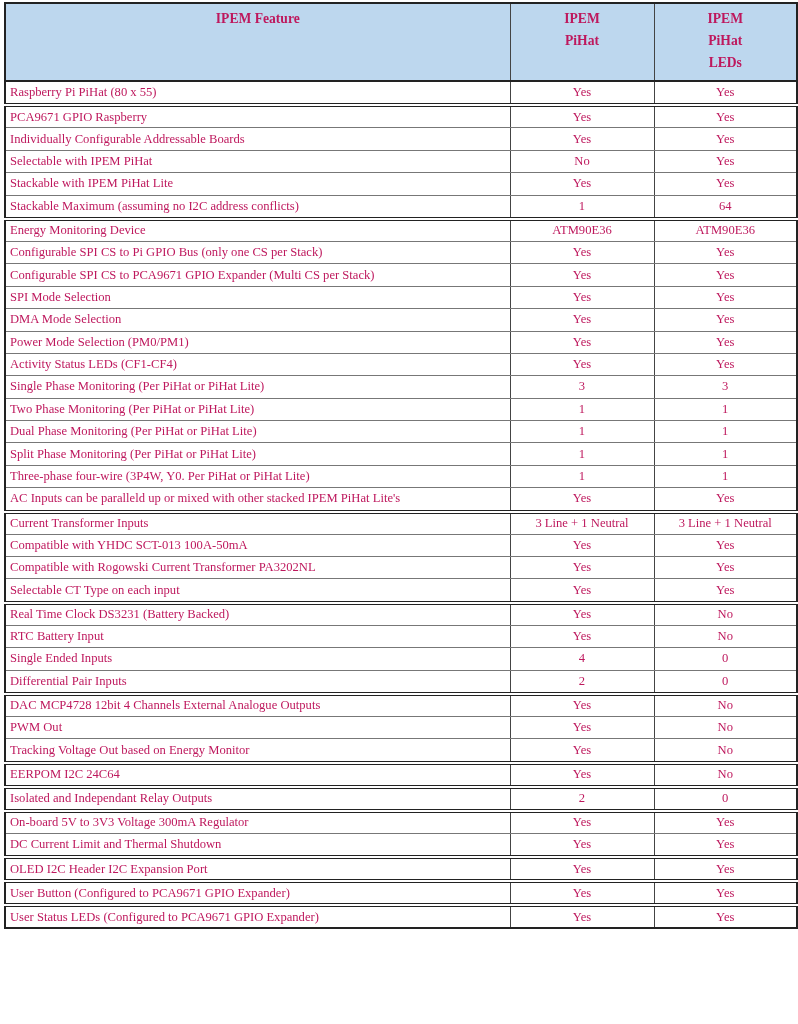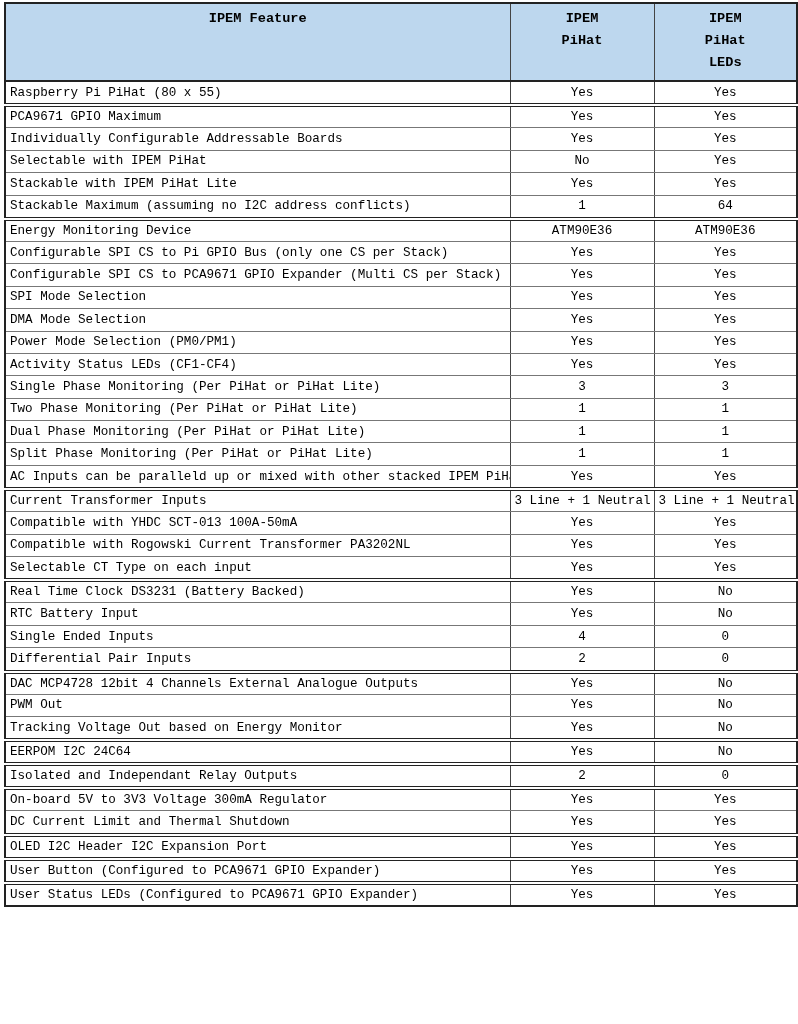--- a/index.html
+++ b/index.html
@@ -2,23 +2,23 @@
 <html><head>
   <meta charset="utf-8">
   <style>
     html, body { margin: 0; padding: 0; background: #ffffff; }
     body { width: 798px; height: 1024px; overflow: hidden; position: relative; }
     #tbl {
       position: absolute; left: 4px; top: 2px;
       width: 792px;
       border-collapse: collapse;
       table-layout: fixed;
-      font-family: Liberation Mono, monospace;
+      font-family: Liberation Serif, serif;
       font-size: 12.6px;
-      color: #000000;
+      color: #be185d;
       border: 2px solid #222;
     }
     #tbl col.c0 { width: 505px; }
     #tbl col.c1 { width: 144px; }
     #tbl col.c2 { width: 143px; }
     #tbl th {
       background: #bdd7ee;
       font-weight: bold;
       font-size: 13.6px;
       text-align: center;
@@ -68,21 +68,21 @@
       </th>
     </tr>
   </thead>
   <tbody id="tbody">
       <tr>
         <td>Raspberry Pi PiHat (80 x 55)</td>
         <td class="val">Yes</td>
         <td class="val">Yes</td>
       </tr>
       <tr class="group-start">
-        <td>PCA9671 GPIO Maximum</td>
+        <td>PCA9671 GPIO Raspberry</td>
         <td class="val">Yes</td>
         <td class="val">Yes</td>
       </tr>
       <tr>
         <td>Individually Configurable Addressable Boards</td>
         <td class="val">Yes</td>
         <td class="val">Yes</td>
       </tr>
       <tr>
         <td>Selectable with IPEM PiHat</td>
@@ -144,20 +144,25 @@
         <td class="val">1</td>
         <td class="val">1</td>
       </tr>
       <tr>
         <td>Dual Phase Monitoring (Per PiHat or PiHat Lite)</td>
         <td class="val">1</td>
         <td class="val">1</td>
       </tr>
       <tr>
         <td>Split Phase Monitoring (Per PiHat or PiHat Lite)</td>
+        <td class="val">1</td>
+        <td class="val">1</td>
+      </tr>
+      <tr>
+        <td>Three-phase four-wire (3P4W, Y0. Per PiHat or PiHat Lite)</td>
         <td class="val">1</td>
         <td class="val">1</td>
       </tr>
       <tr>
         <td>AC Inputs can be paralleld up or mixed with other stacked IPEM PiHat Lite's</td>
         <td class="val">Yes</td>
         <td class="val">Yes</td>
       </tr>
       <tr class="group-start">
         <td>Current Transformer Inputs</td>

